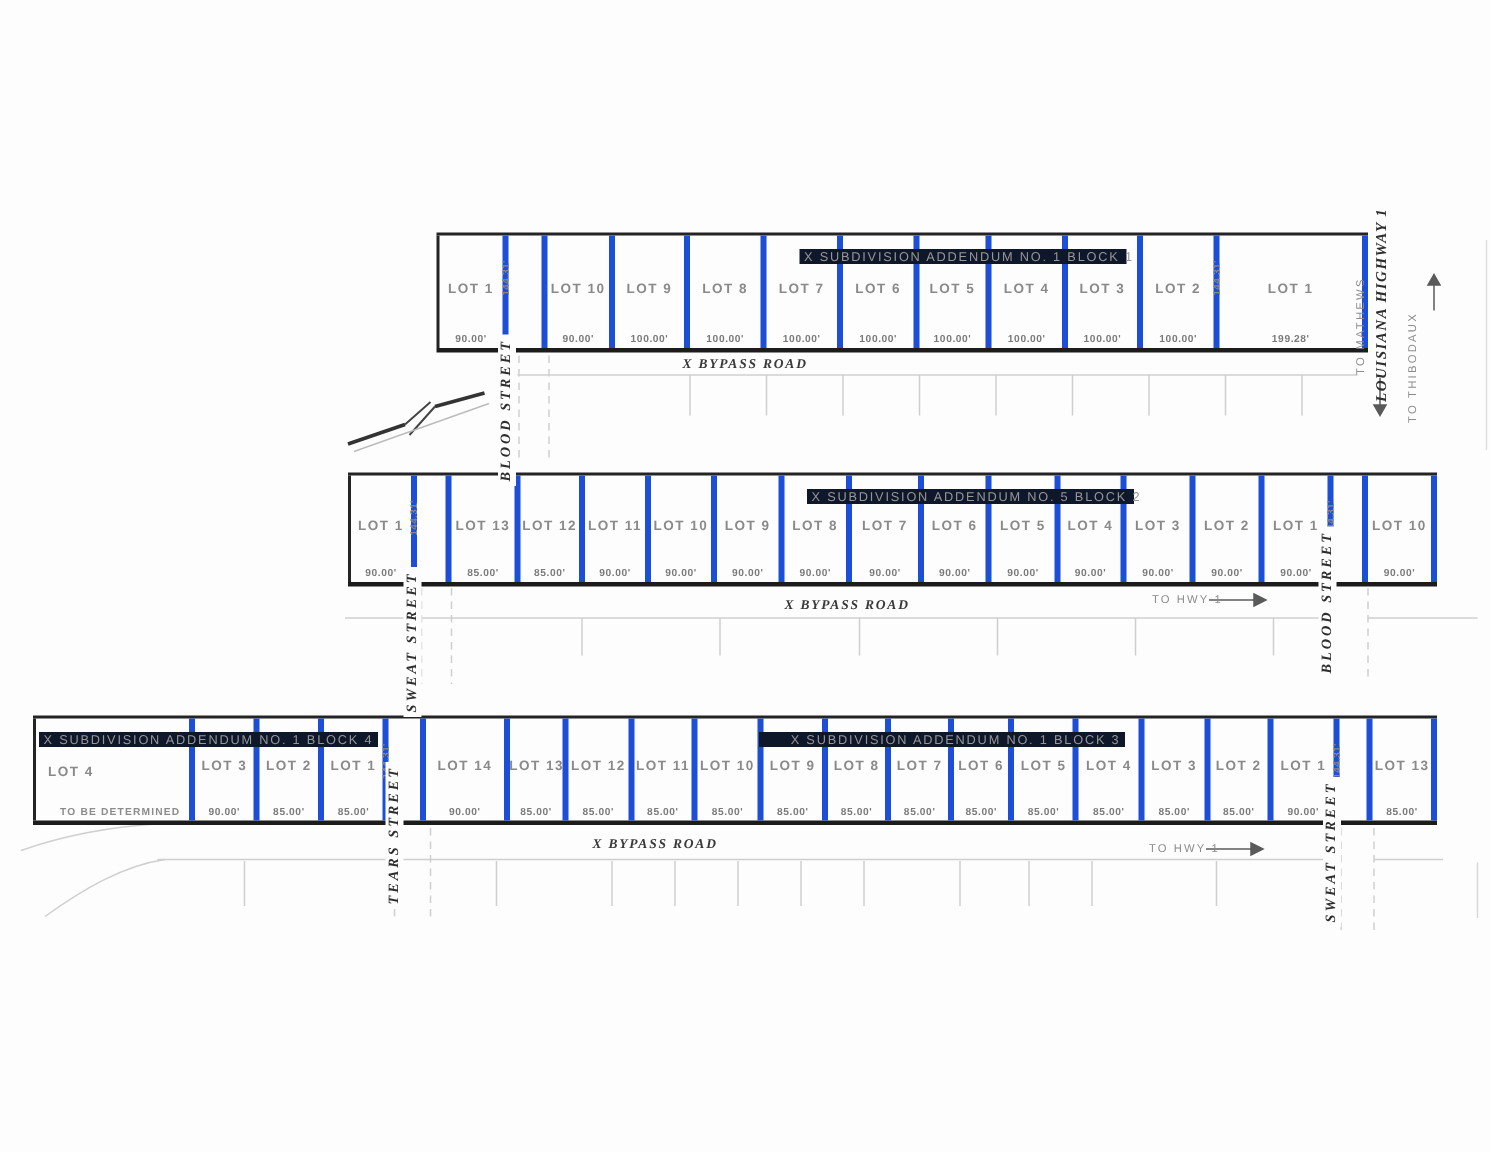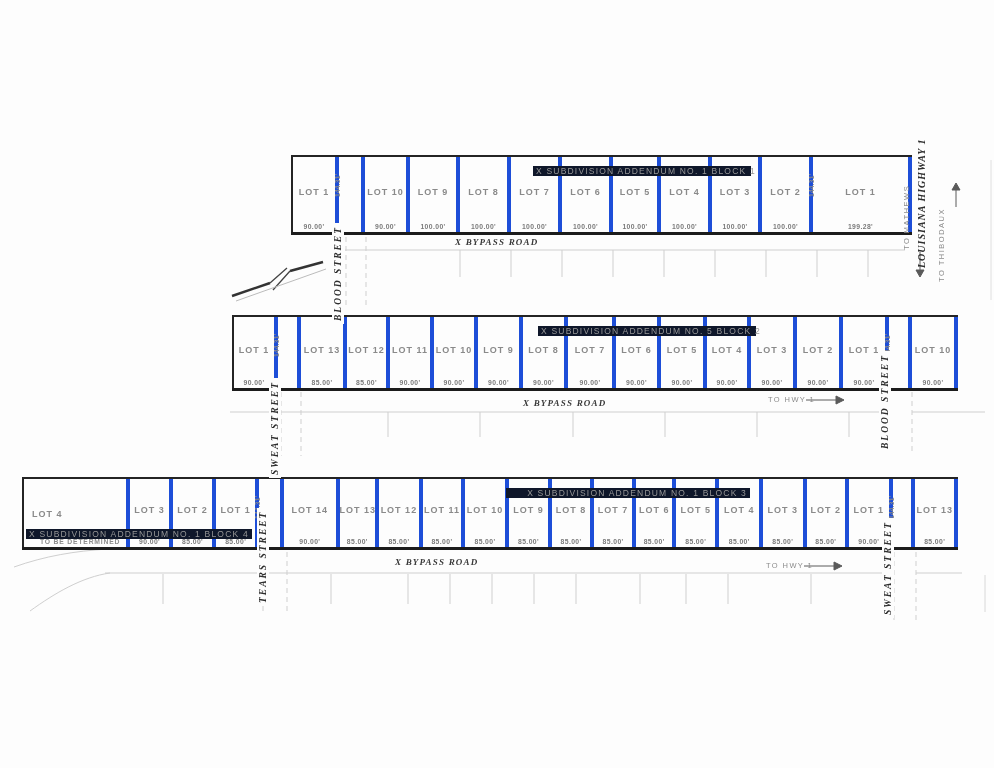--- a/index.html
+++ b/index.html
@@ -311,21 +311,21 @@
       </div>
       <div class="cell" style="width: 43px;">
         <div class="lot-label">LOT 13</div>
         <div class="lot-dim">85.00'</div>
       </div>
     </div>
 
   <div class="block-title" style="left:533px;top:166px;width:212px;text-align:center;">X SUBDIVISION ADDENDUM NO. 1 BLOCK 1</div>
   <div class="block-title" style="left:538px;top:326px;width:212px;text-align:center;">X SUBDIVISION ADDENDUM NO. 5 BLOCK 2</div>
   <div class="block-title" style="left:506px;top:488px;width:238px;text-align:right;">X SUBDIVISION ADDENDUM NO. 1 BLOCK 3</div>
-  <div class="block-title" style="left:26px;top:488px;text-align:left;margin-top:41px;">X SUBDIVISION ADDENDUM NO. 1 BLOCK 4</div>
+  <div class="block-title" style="left:26px;top:488px;text-align:left;">X SUBDIVISION ADDENDUM NO. 1 BLOCK 4</div>
 
   <div class="road-label" style="left:455px;top:237px;">X BYPASS ROAD</div>
   <div class="road-label" style="left:523px;top:398px;">X BYPASS ROAD</div>
   <div class="road-label" style="left:395px;top:557px;">X BYPASS ROAD</div>
 
   <div class="dir-label" style="left:768px;top:395px;">TO HWY 1</div>
   <div class="dir-label" style="left:766px;top:561px;">TO HWY 1</div>
 
   <div class="vlabel street-name" style="left:344px;top:312px;">BLOOD STREET</div>
   <div class="vlabel street-name" style="left:281px;top:466px;">SWEAT STREET</div>

